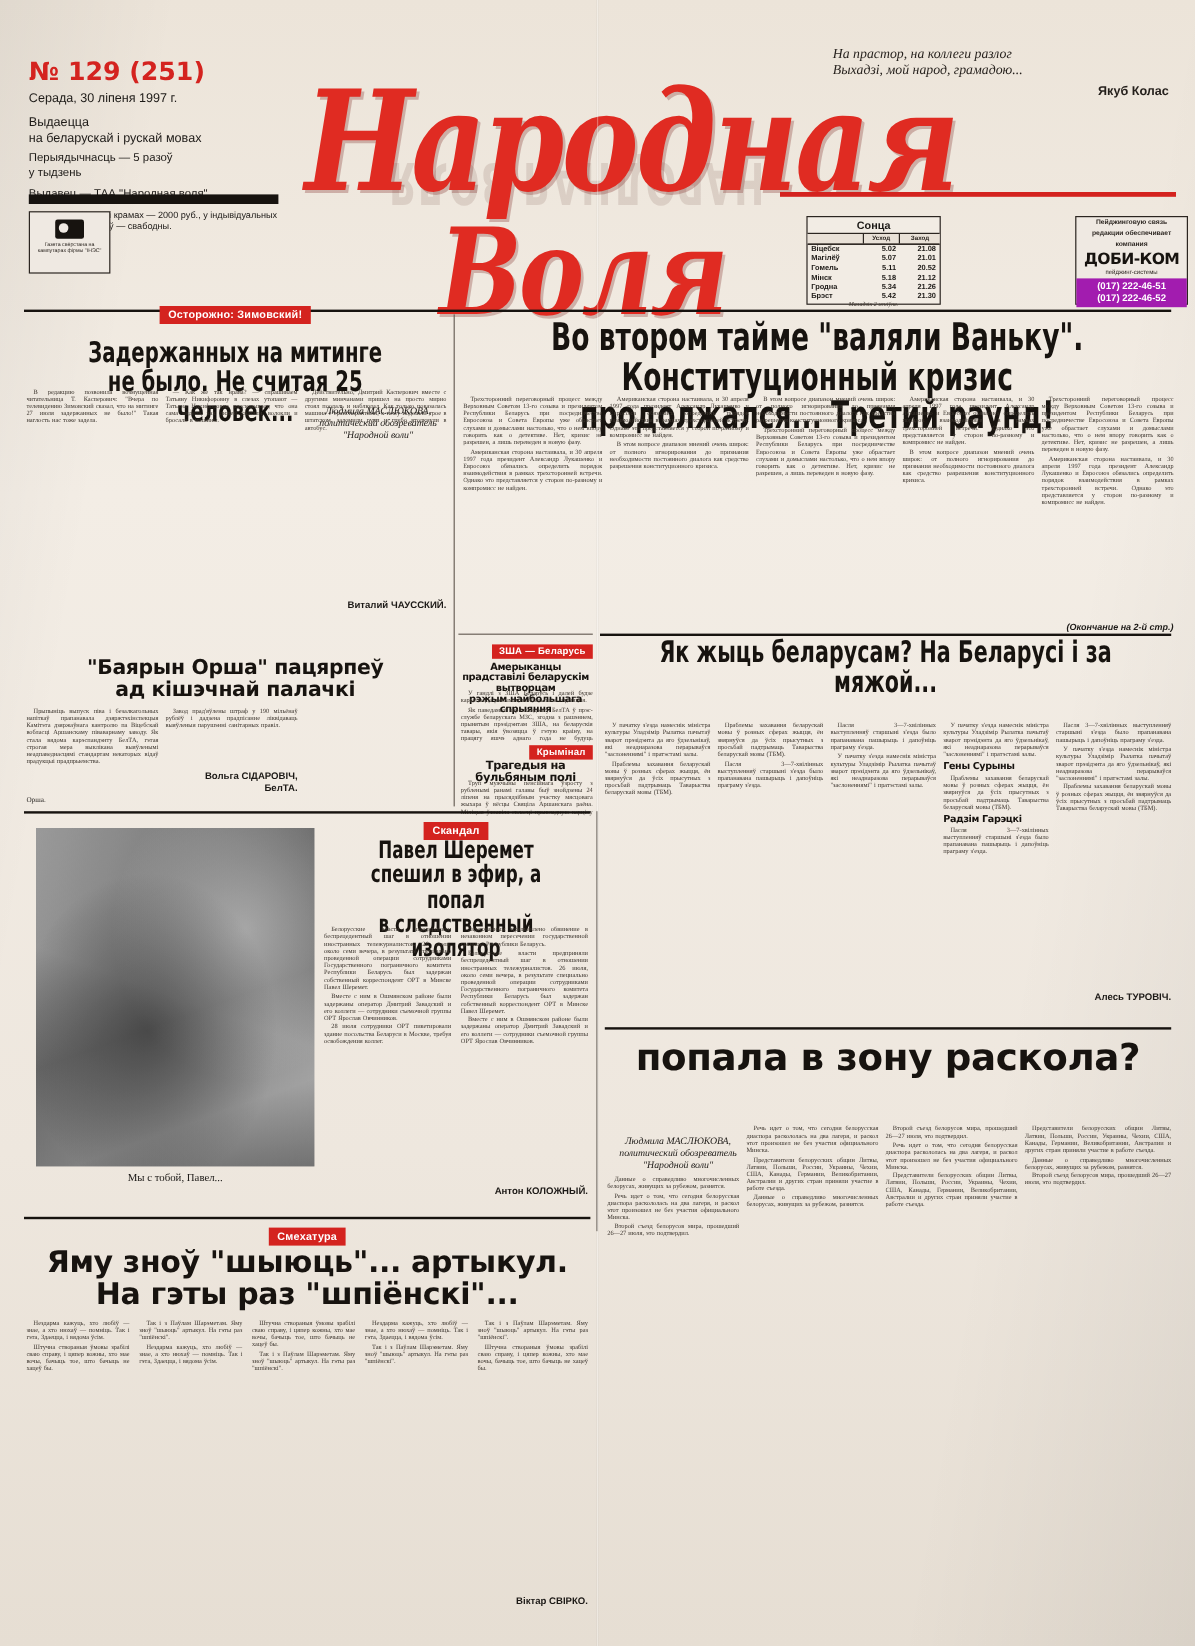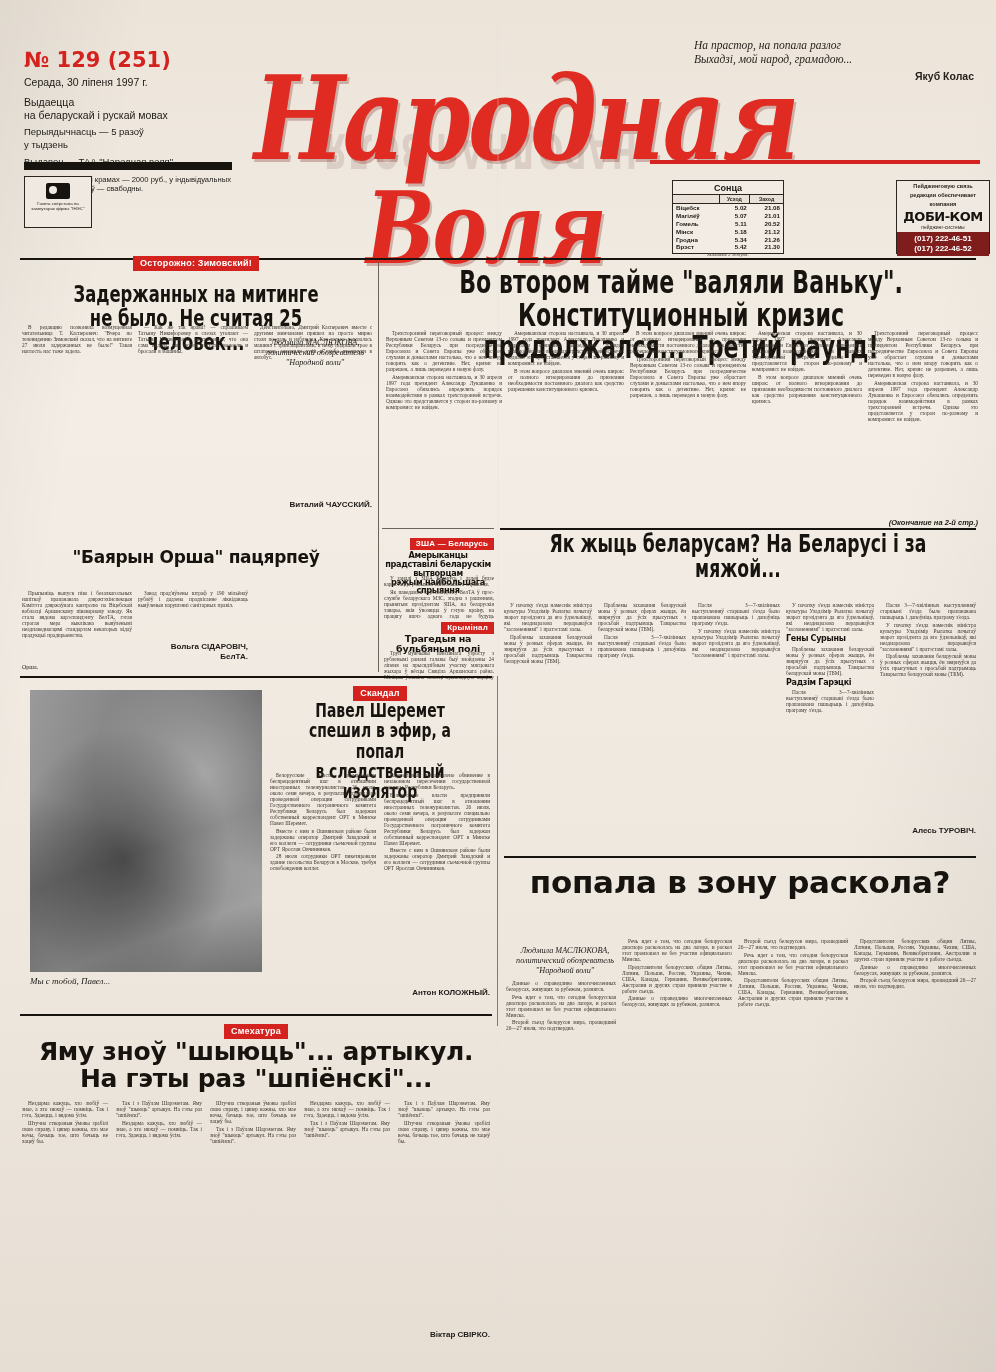--- a/index.html
+++ b/index.html
@@ -105,21 +105,21 @@
   .eko-r{display:inline-block;width:36px;vertical-align:top;padding-top:4px;}
   .eko-r .a{font-family:"Liberation Sans",sans-serif;font-weight:bold;font-size:6px;}
   .eko-r .b{font-family:"Liberation Sans",sans-serif;font-size:5.2px;line-height:6.2px;}
   .eko-foot{font-family:"Liberation Sans",sans-serif;font-size:5.2px;font-style:italic;text-align:center;border-top:1px solid #2b2520;margin-top:3px;padding:1px 0;}
   .eko-tel{font-family:"Liberation Sans",sans-serif;font-size:6.6px;text-align:center;border-top:1px solid #2b2520;padding:1px 0;}
 
   .pager{left:896px;width:92px;height:72px;background:#efe9e2;}
   .pager .top{font-family:"Liberation Sans",sans-serif;font-size:5.6px;line-height:7px;text-align:center;padding:2px 2px 0;font-weight:bold;color:#2b2520;}
   .pager .brand{font-family:"DejaVu Sans",sans-serif;font-weight:bold;font-size:13px;text-align:center;letter-spacing:-0.5px;color:#17130f;margin-top:1px;}
   .pager .sub{font-family:"Liberation Sans",sans-serif;font-size:5px;text-align:center;color:#2b2520;}
-  .pager .phones{background:#7f1d1d;color:#fff;font-family:"Liberation Sans",sans-serif;font-weight:bold;font-size:8px;text-align:center;line-height:10px;margin-top:2px;padding:2px 0;}
+  .pager .phones{background:#a21caf;color:#fff;font-family:"Liberation Sans",sans-serif;font-weight:bold;font-size:8px;text-align:center;line-height:10px;margin-top:2px;padding:2px 0;}
 
   
   .rule-h{position:absolute;background:#17130f;height:2px;}
   .rule-v{position:absolute;background:#6b635a;width:1px;}
 
   .kicker{
     display:inline-block;background:#d4231f;color:#fff;
     font-family:"Liberation Sans",sans-serif;font-weight:bold;
     font-size:9px;padding:2px 7px 2.5px;letter-spacing:0.2px;
   }
@@ -130,21 +130,21 @@
   }
   .hl-round{
     font-family:"DejaVu Sans",sans-serif;font-weight:bold;
     color:#17130f;line-height:1.08;letter-spacing:-0.3px;
   }
   .byline{
     font-family:"Liberation Serif",serif;font-style:italic;font-size:8.2px;
     text-align:center;line-height:10px;
   }
   .sig{font-family:"Liberation Sans",sans-serif;font-weight:bold;font-size:8px;text-align:right;line-height:10px;}
-  .caption{font-family:"Liberation Serif",serif;font-style:italic;font-size:9px;}
+  .caption{font-family:"Liberation Serif",serif;font-size:9px;text-align:center;}
 
   
   .tcol{position:absolute;overflow:hidden;}
   .tcol p{
     margin:0 0 0 0;
     font-family:"Liberation Serif",serif;
     font-size:5.3px;line-height:6.0px;
     text-align:justify;
     color:#3c352e;
     word-spacing:0.4px;
@@ -199,21 +199,21 @@
       </div>
     </div>
     <div class="blackbar"></div>
 
     <div class="logobox logo-inec">
       <div class="inec-mark"></div>
       <div class="inec-txt">Газета свёрстана на кампутарах фірмы "ІНЭС"</div>
     </div>
 
     <div class="epigraph">
-      <div>На прастор, на попала разлог</div>
+      <div>На прастор, на коллеги разлог</div>
       <div>Выхадзі, мой народ, грамадою...</div>
       <span class="author">Якуб Колас</span>
     </div>
 
     <div class="masthead">
       <div class="word w1">Народная</div>
       <div class="word w2">Воля</div>
     </div>
     <div class="redline"></div>
 
@@ -295,20 +295,21 @@
   <div class="tcol" style="left:138px;top:324px;width:110px;height:190px;">
     <p class="ind">— Как же так нрава? — спрашиваем Татьяну Никифоровну в слезах утопают — Татьяна Никифоровна рассказывает, что она сама видела, как людей хватали, волокли и бросали в машины.</p>
   </div>
   <div class="tcol" style="left:254px;top:324px;width:118px;height:160px;">
     <p class="ind">Действительно, Дмитрий Касперович вместе с другими минчанами пришел на просто мирно стоял поодаль и наблюдал. Как только показалась машина с транспарантами, к нему подошли трое в штатском, заломили руки и грубо втолкнули в автобус.</p>
   </div>
   <div class="sig" style="position:absolute;left:254px;top:500px;width:118px;">Виталий ЧАУССКИЙ.</div>
 
   <div class="hl-round" style="position:absolute;left:20px;top:548px;width:352px;font-size:17px;text-align:center;">
     <div>"Баярын Орша" пацярпеў</div>
+    <div>ад кішэчнай палачкі</div>
   </div>
   <div class="tcol" style="left:22px;top:590px;width:110px;height:70px;">
     <p class="ind">Прыпыніць выпуск піва і безалкагольных напіткаў прапанавала дзяржтэхінспекцыя Камітэта дзяржаўнага кантролю па Віцебскай вобласці Аршанскаму піваварнаму заводу. Як стала вядома карэспандэнту БелТА, гэтая строгая мера выклікана выяўленымі неадпаведнасцямі стандартам некаторых відаў прадукцыі прадпрыемства.</p>
   </div>
   <div class="tcol" style="left:138px;top:590px;width:110px;height:70px;">
     <p class="ind">Завод прад'яўлены штраф у 190 мільёнаў рублёў і дадзена прадпісанне ліквідаваць выяўленыя парушэнні санітарных правіл.</p>
   </div>
   <div class="sig" style="position:absolute;left:132px;top:642px;width:116px;">
     <div>Вольга СІДАРОВІЧ,</div>
     <div>БелТА.</div>

